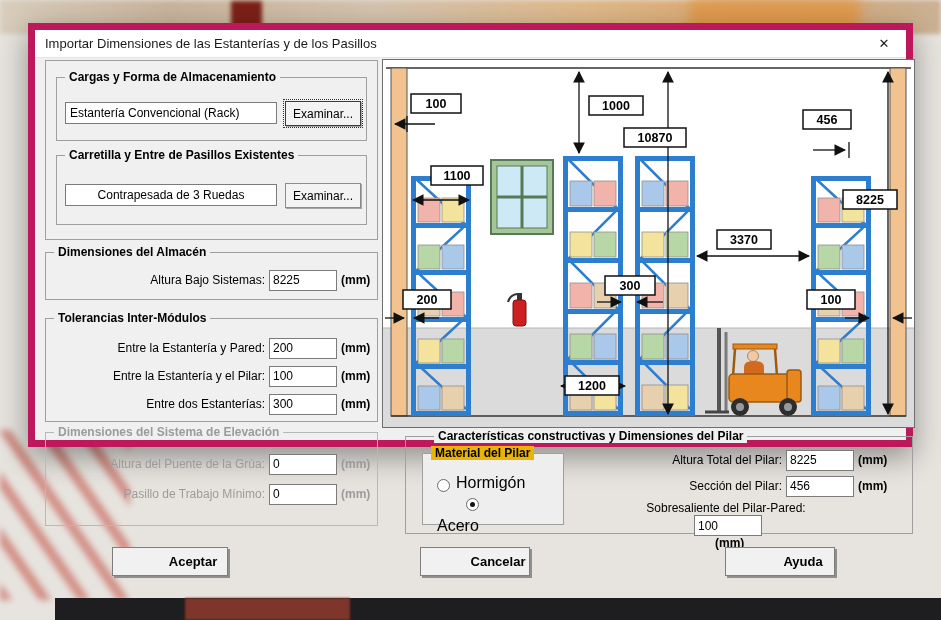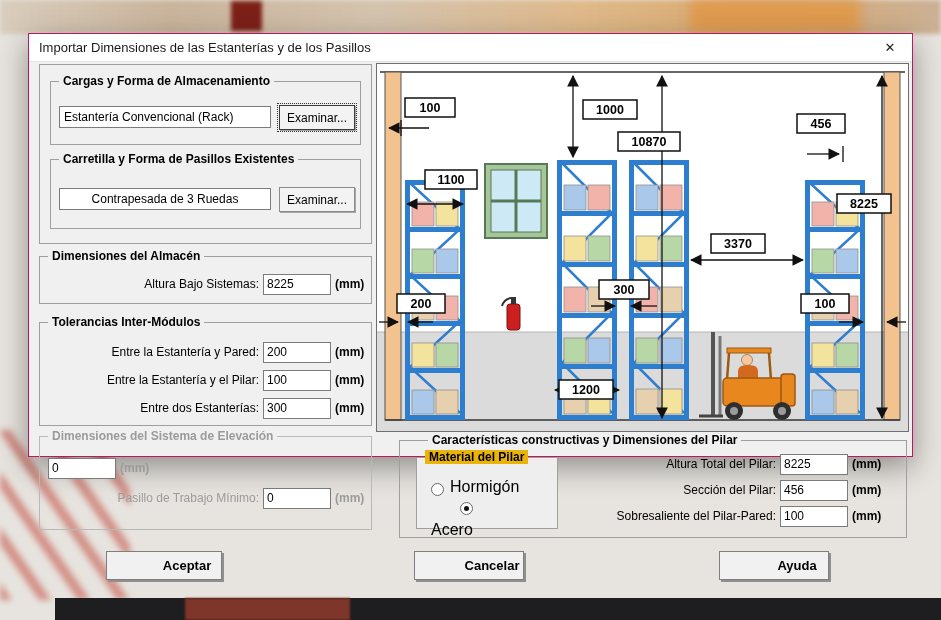--- a/index.html
+++ b/index.html
@@ -13,22 +13,22 @@
     filter:blur(2px); }
   .bg-redsq { left:231px; top:1px; width:31px; height:30px; background:#7c2018; filter:blur(2px); }
   .bg-orblob { left:690px; top:0; width:170px; height:32px; background:#df9а4e; background:#df9a4e; filter:blur(6px); }
   .bg-bottombar { left:55px; top:598px; width:886px; height:22px; background:#1e1d1f; }
   .bg-botred { left:185px; top:598px; width:165px; height:22px; background:#7e352a; filter:blur(1px); }
   .bg-leftlines { left:0; top:430px; width:130px; height:170px;
     background:repeating-linear-gradient(55deg, rgba(190,60,45,.5) 0 10px, rgba(240,236,230,0) 10px 32px);
     filter:blur(3px); }
 
   
-  .dlg { position:absolute; left:28px; top:33px; width:885px; height:424px; background:#f0f0f0;
-    border:1px solid #be185d; box-shadow:0 10px 28px rgba(0,0,0,.38); }
+  .dlg { position:absolute; left:28px; top:23px; width:885px; height:424px; background:#f0f0f0;
+    border:7px solid #be185d; box-shadow:0 10px 28px rgba(0,0,0,.38); }
   .titlebar { position:absolute; left:0; top:0; right:0; height:28px; background:#fff;
     display:flex; align-items:center; padding-left:10px; font-size:13px; color:#1a1a1a;
     border-bottom:1px solid #e4e4e4; }
   .closebtn { position:absolute; right:0; top:0; width:44px; height:27px; display:flex;
     align-items:center; justify-content:center; font-size:13px; color:#222; cursor:pointer; background:#fff; border:none; }
 
   .grp { position:absolute; border:1px solid #9f9f9f; }
   .grp > .gtitle { position:absolute; top:-8px; left:8px; background:#f0f0f0; padding:0 4px;
     font-size:12px; font-weight:bold; white-space:nowrap; }
   .grp.disabled, .grp.disabled .gtitle, .grp.disabled .flabel, .grp.disabled .funit { color:#9b9b9b; }
@@ -77,21 +77,21 @@
 
   <div class="grp" style="left:10px; top:30px; width:333px; height:180px;">
 
     <div class="grp" style="left:10px; top:16px; width:311px; height:64px;">
       <span class="gtitle">Cargas y Forma de Almacenamiento</span>
       <input class="txt" style="left: 8px; top: 24px; width: 212px; height: 22px;" value="Estantería Convencional (Rack)">
       <button class="btnsm focused" style="left:228px; top:23px; width:76px; height:25px;">Examinar...</button>
     </div>
 
     <div class="grp" style="left:10px; top:94px; width:311px; height:70px;">
-      <span class="gtitle">Carretilla y Forma de Pasillos Existentes</span>
+      <span class="gtitle">Carretilla y Entre de Pasillos Existentes</span>
       <input class="txt" style="left: 8px; top: 28px; width: 212px; height: 22px; text-align: center;" value="Contrapesada de 3 Ruedas">
       <button class="btnsm" style="left:228px; top:27px; width:76px; height:25px;">Examinar...</button>
     </div>
   </div>
 
   <div class="grp" style="left:10px; top:222px; width:333px; height:48px;">
     <span class="gtitle">Dimensiones del Almacén</span>
     <div class="frow" style="left:8px; top:16px; width:317px;">
       <span class="flabel">Altura Bajo Sistemas:</span>
       <input class="finput" value="8225" style="">
@@ -114,20 +114,21 @@
     <div class="frow" style="left:8px; top:74px; width:317px;">
       <span class="flabel">Entre dos Estanterías:</span>
       <input class="finput" value="300" style="">
       <span class="funit">(mm)</span>
     </div>
   </div>
 
   <div class="grp disabled" style="left:10px; top:402px; width:333px; height:94px;">
     <span class="gtitle">Dimensiones del Sistema de Elevación</span>
     <div class="frow" style="left:8px; top:20px; width:317px;">
+      <span class="flabel">Altura del Puente de la Grúa:</span>
       <input class="finput" value="0" style="">
       <span class="funit">(mm)</span>
     </div>
     <div class="frow" style="left:8px; top:50px; width:317px;">
       <span class="flabel">Pasillo de Trabajo Mínimo:</span>
       <input class="finput" value="0" style="">
       <span class="funit">(mm)</span>
     </div>
   </div>
 
@@ -289,21 +290,21 @@
     <div class="frow" style="left:162px; top:12px; width:320px;">
       <span class="flabel">Altura Total del Pilar:</span>
       <input class="finput" value="8225" style="">
       <span class="funit">(mm)</span>
     </div>
     <div class="frow" style="left:162px; top:38px; width:320px;">
       <span class="flabel">Sección del Pilar:</span>
       <input class="finput" value="456" style="">
       <span class="funit">(mm)</span>
     </div>
-    <div class="frow" style="left:162px; top:64px; width:320px;">
+    <div class="frow" style="left:162px; top:64px; width:320px;flex-direction:column;">
       <span class="flabel">Sobresaliente del Pilar-Pared:</span>
       <input class="finput" value="100" style="">
       <span class="funit">(mm)</span>
     </div>
   </div>
 
   <button class="btn" style="left:77px; top:517px; width:116px; height:29px;">Aceptar</button>
   <button class="btn" style="left:385px; top:517px; width:110px; height:29px;">Cancelar</button>
   <button class="btn" style="left:690px; top:517px; width:110px; height:29px;">Ayuda</button>
 </div>

